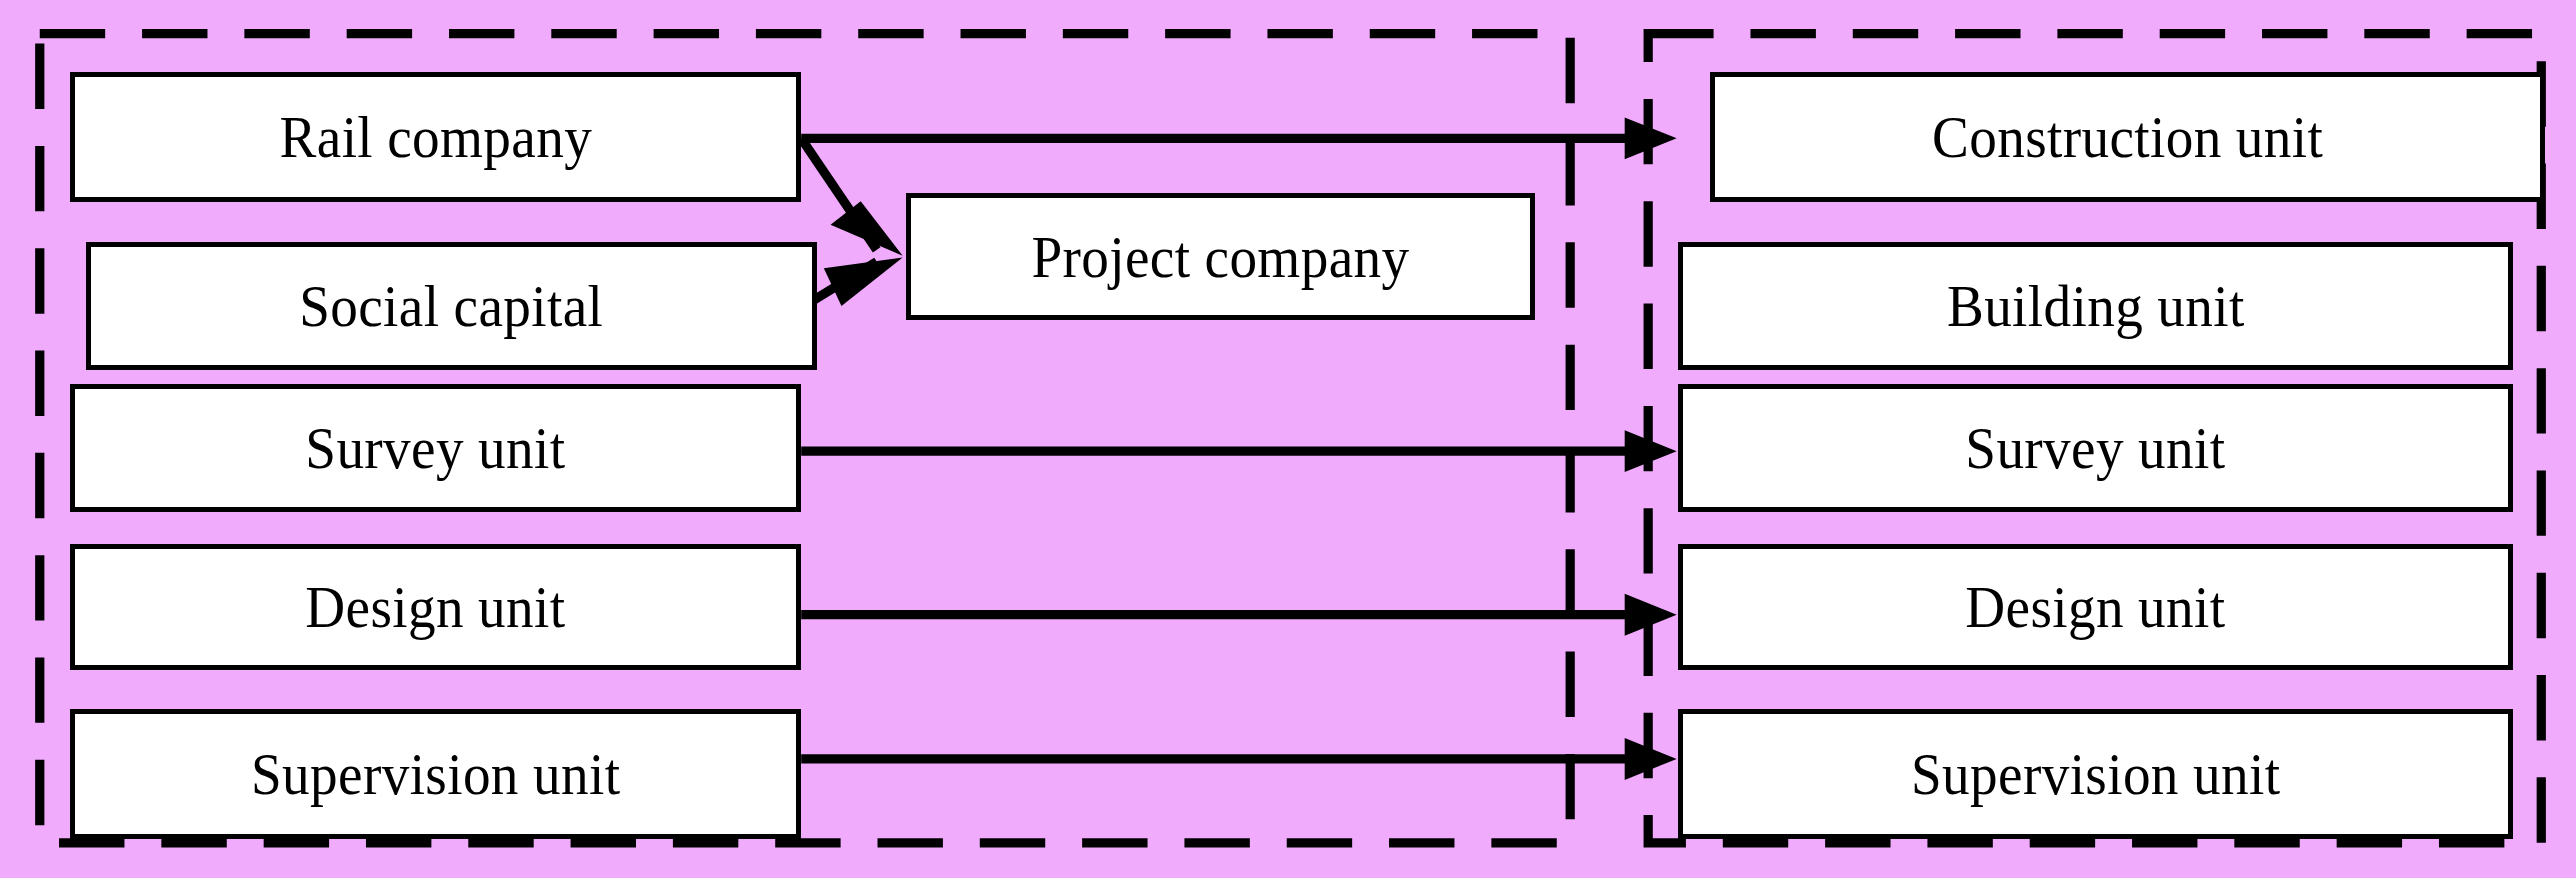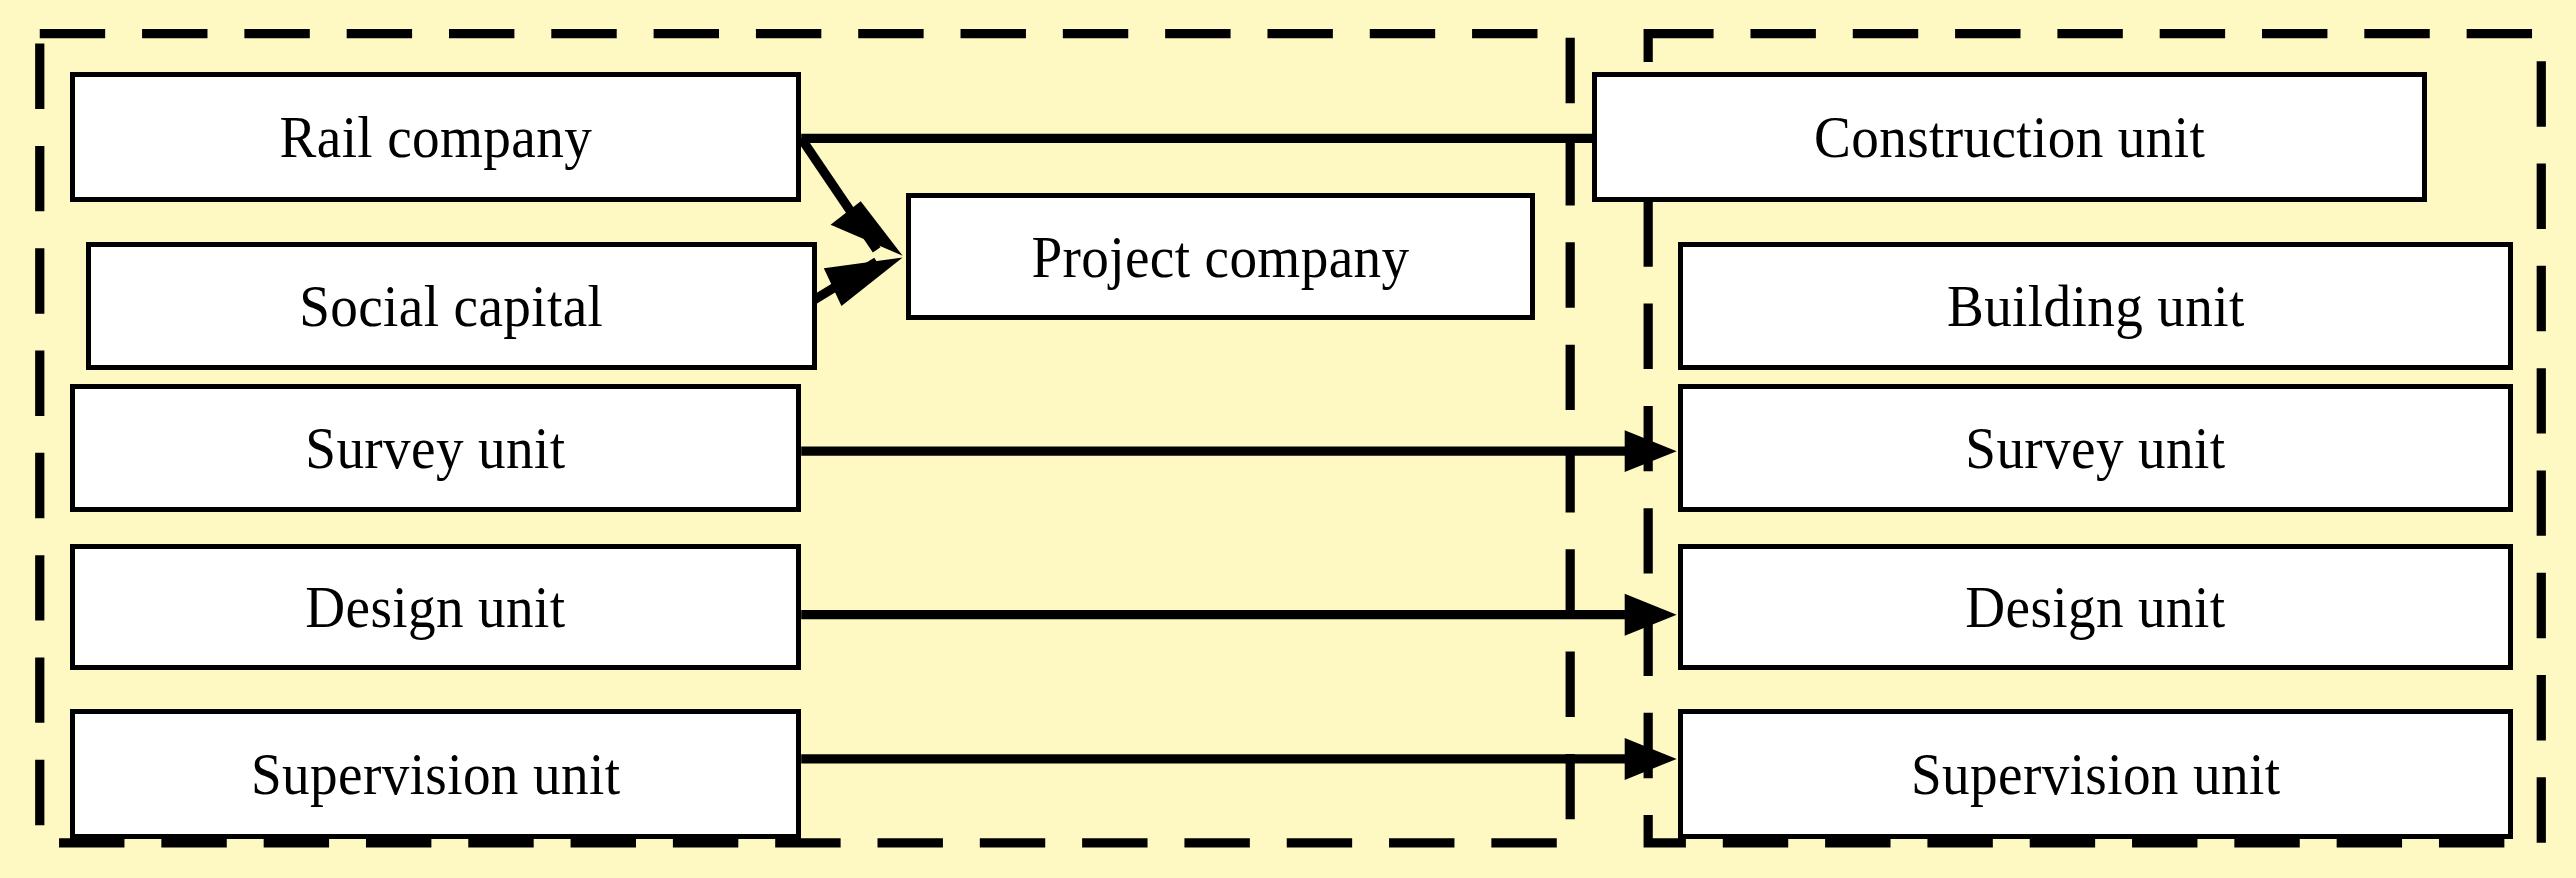--- a/index.html
+++ b/index.html
@@ -8,21 +8,21 @@
     padding: 0;
     background: #ffffff;
   }
   body {
     font-family: "Liberation Serif", "DejaVu Serif", serif;
   }
   #diagram-root {
     position: relative;
     width: 2576px;
     height: 878px;
-    background: #fef9c3;
+    background: #f0abfc;
     overflow: hidden;
   }
   .svg-layer {
     position: absolute;
     left: 0;
     top: 0;
     width: 2576px;
     height: 878px;
   }
   .node-box {
@@ -47,21 +47,21 @@
   }
   
   #box-rail-company   { left: 70px;  top: 72px;  width: 731px; height: 130px; }
   #box-social-capital { left: 86px;  top: 242px; width: 731px; height: 128px; }
   #box-survey-left    { left: 70px;  top: 384px; width: 731px; height: 128px; }
   #box-design-left    { left: 70px;  top: 544px; width: 731px; height: 126px; }
   #box-supervision-left { left: 70px; top: 709px; width: 731px; height: 130px; }
   
   #box-project-company { left: 906px; top: 193px; width: 629px; height: 127px; }
   
-  #box-construction-unit { left: 1592px; top: 72px;  width: 835px; height: 130px; }
+  #box-construction-unit { left: 1710px; top: 72px;  width: 835px; height: 130px; }
   #box-building-unit     { left: 1678px; top: 242px; width: 835px; height: 128px; }
   #box-survey-right      { left: 1678px; top: 384px; width: 835px; height: 128px; }
   #box-design-right      { left: 1678px; top: 544px; width: 835px; height: 126px; }
   #box-supervision-right { left: 1678px; top: 709px; width: 835px; height: 130px; }
 </style>
 </head>
 <body>
 
 <div id="diagram-root">
 

